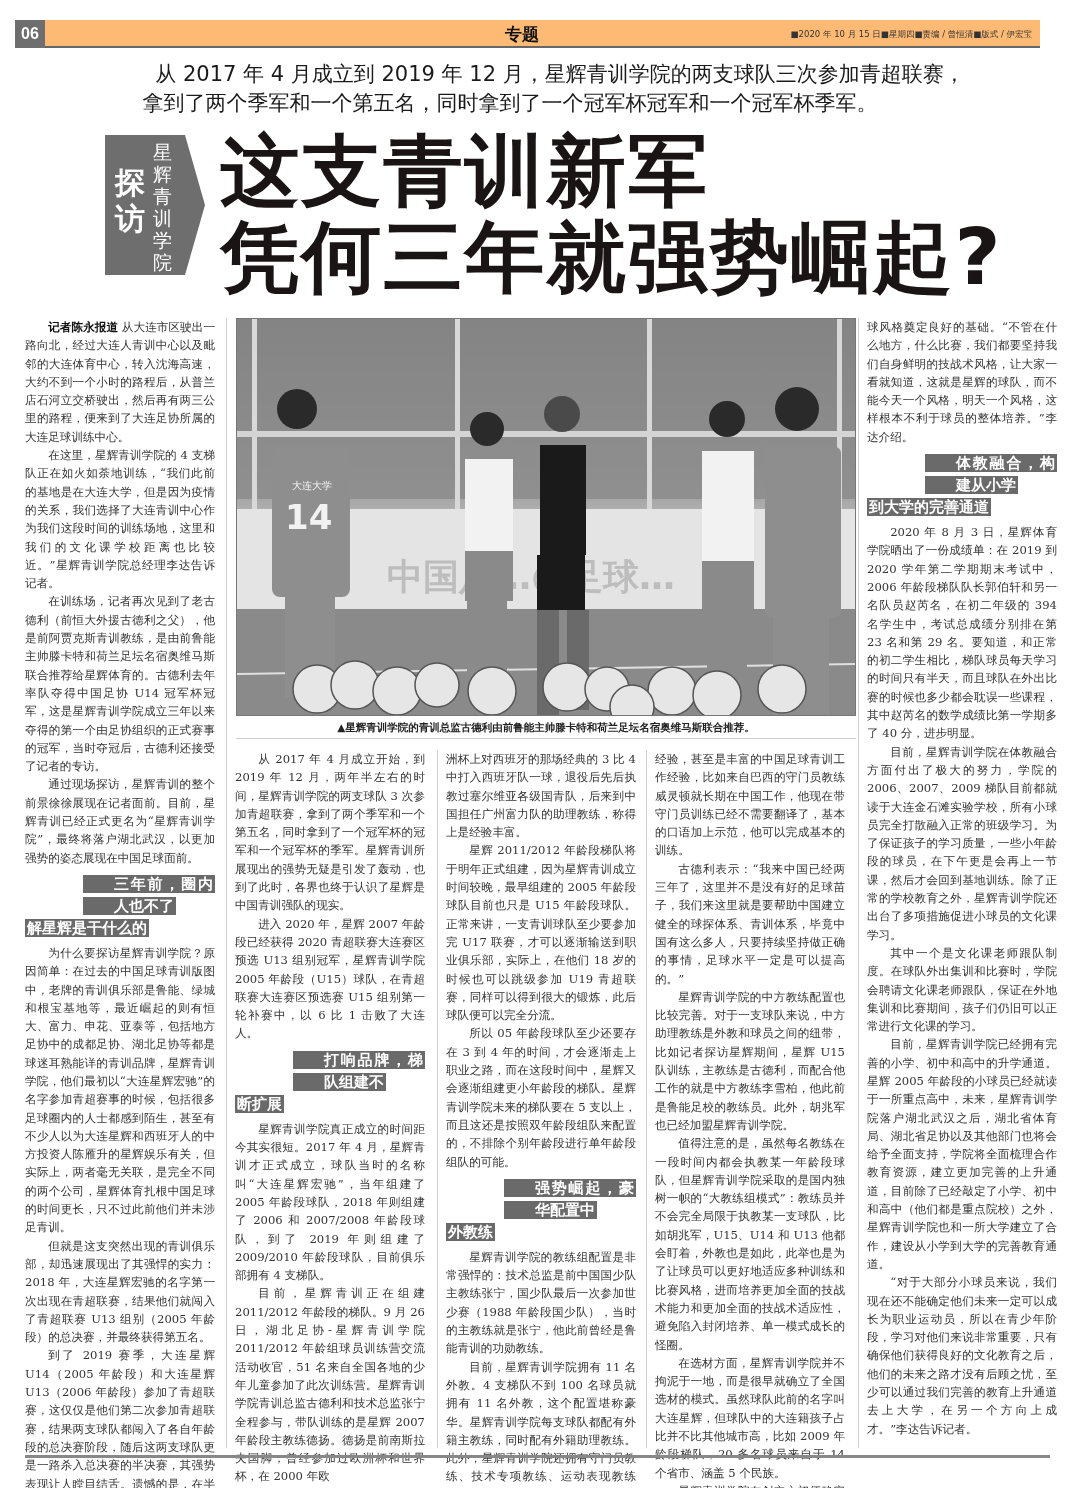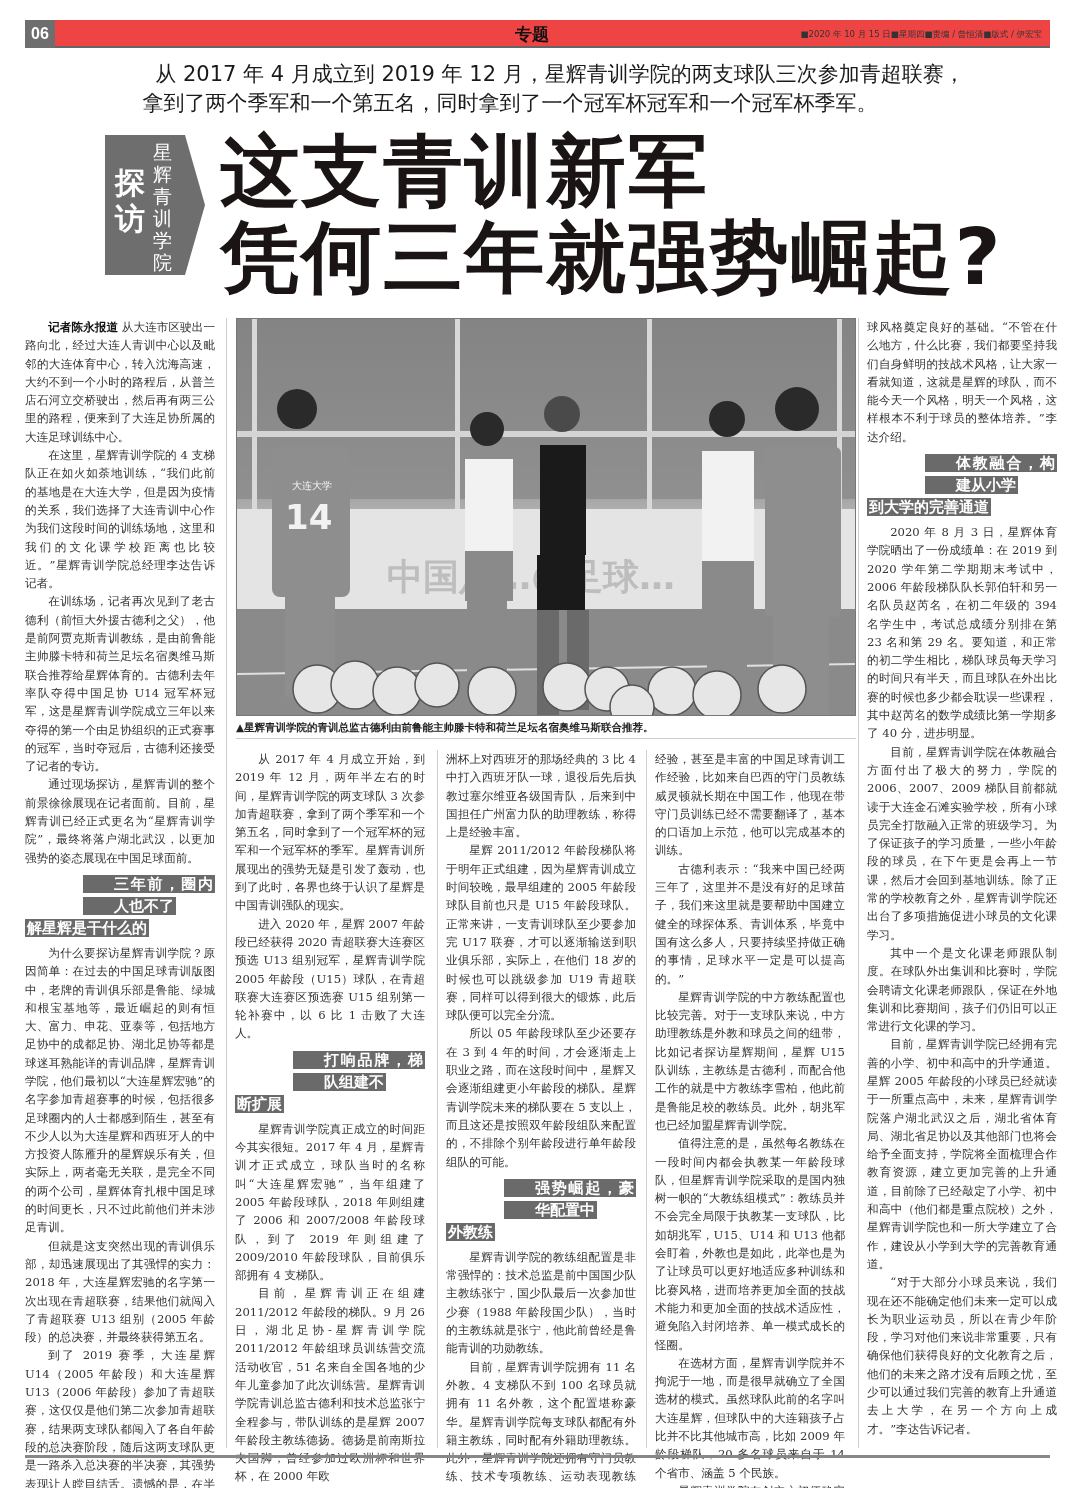--- a/index.html
+++ b/index.html
@@ -1,19 +1,19 @@
 <!DOCTYPE html>
 <html><head>
 <meta charset="utf-8">
 <style>
   * { box-sizing: border-box; margin: 0; padding: 0; }
   html, body { width: 1080px; height: 1488px; background: #ffffff; overflow: hidden; }
   body { font-family: "DejaVu Serif", "Liberation Serif", serif; color: #2a2a2a; position: relative; }
 
-  .header-bar { position: absolute; left: 25px; top: 20px; width: 1025px; height: 28px; background: #ef4444; border-bottom: 2px solid #666; }
+  .header-bar { position: absolute; left: 15px; top: 20px; width: 1025px; height: 28px; background: #fdba74; border-bottom: 2px solid #666; }
   .page-num { position: absolute; left: 0; top: 0; width: 30px; height: 28px; background: #6e6e6e; color: #fff; font-family: "Liberation Sans", sans-serif; font-weight: bold; font-size: 16px; line-height: 28px; text-align: center; }
   .section-name { position: absolute; left: 490px; top: 0; font-family: "DejaVu Sans", sans-serif; font-weight: bold; font-size: 17px; line-height: 28px; color: #111; }
   .header-meta { position: absolute; right: 8px; top: 0; font-family: "DejaVu Sans", sans-serif; font-size: 8.5px; line-height: 28px; color: #333; }
 
   .deck { position: absolute; left: 0; top: 60px; width: 1080px; text-align: center; font-family: "DejaVu Sans", sans-serif; font-size: 21px; line-height: 29px; color: #1a1a1a; }
   .deck .l1 { display: block; padding-left: 40px; }
   .deck .l2 { display: block; padding-right: 60px; }
 
   .tag { position: absolute; left: 105px; top: 135px; width: 100px; height: 140px; }
   .tag svg { position: absolute; left: 0; top: 0; }
@@ -33,21 +33,21 @@
   .col5 { left: 867px; top: 318px; width: 190px; }
 
   .subhead { margin: 6px 0 5px 0; font-family: "DejaVu Sans", sans-serif; font-weight: bold; font-size: 15px; line-height: 22px; text-indent: 0 !important; }
   .subhead span { background: #6a6a6a; color: #fff; padding: 0 2px; box-decoration-break: clone; -webkit-box-decoration-break: clone; }
   .subhead .first { margin-left: 58px; padding-left: 31px; }
 
   .vrule { position: absolute; width: 1px; background: #cfcfcf; }
   .hrule-bottom { position: absolute; left: 25px; top: 1455px; width: 1025px; height: 3px; background: #888; }
 
   .photo { position: absolute; left: 236px; top: 318px; width: 620px; height: 398px; background: #9a9a9a; overflow: hidden; border: 1px solid #777; }
-  .caption { position: absolute; left: 236px; top: 719px; width: 620px; font-family: "DejaVu Sans", sans-serif; font-weight: bold; font-size: 10.5px; line-height: 16px; color: #222; }
+  .caption { position: absolute; left: 236px; top: 719px; width: 620px; text-align: center; font-family: "DejaVu Sans", sans-serif; font-weight: bold; font-size: 10.5px; line-height: 16px; color: #222; }
   .caption-rule { position: absolute; left: 236px; top: 738px; width: 620px; height: 1px; background: #ccc; }
 </style>
 </head>
 <body>
 
 <div class="header-bar">
   <div class="page-num">06</div>
   <div class="section-name">专题</div>
   <div class="header-meta">■2020 年 10 月 15 日■星期四■责编 / 曾恒清■版式 / 伊宏宝</div>
 </div>

